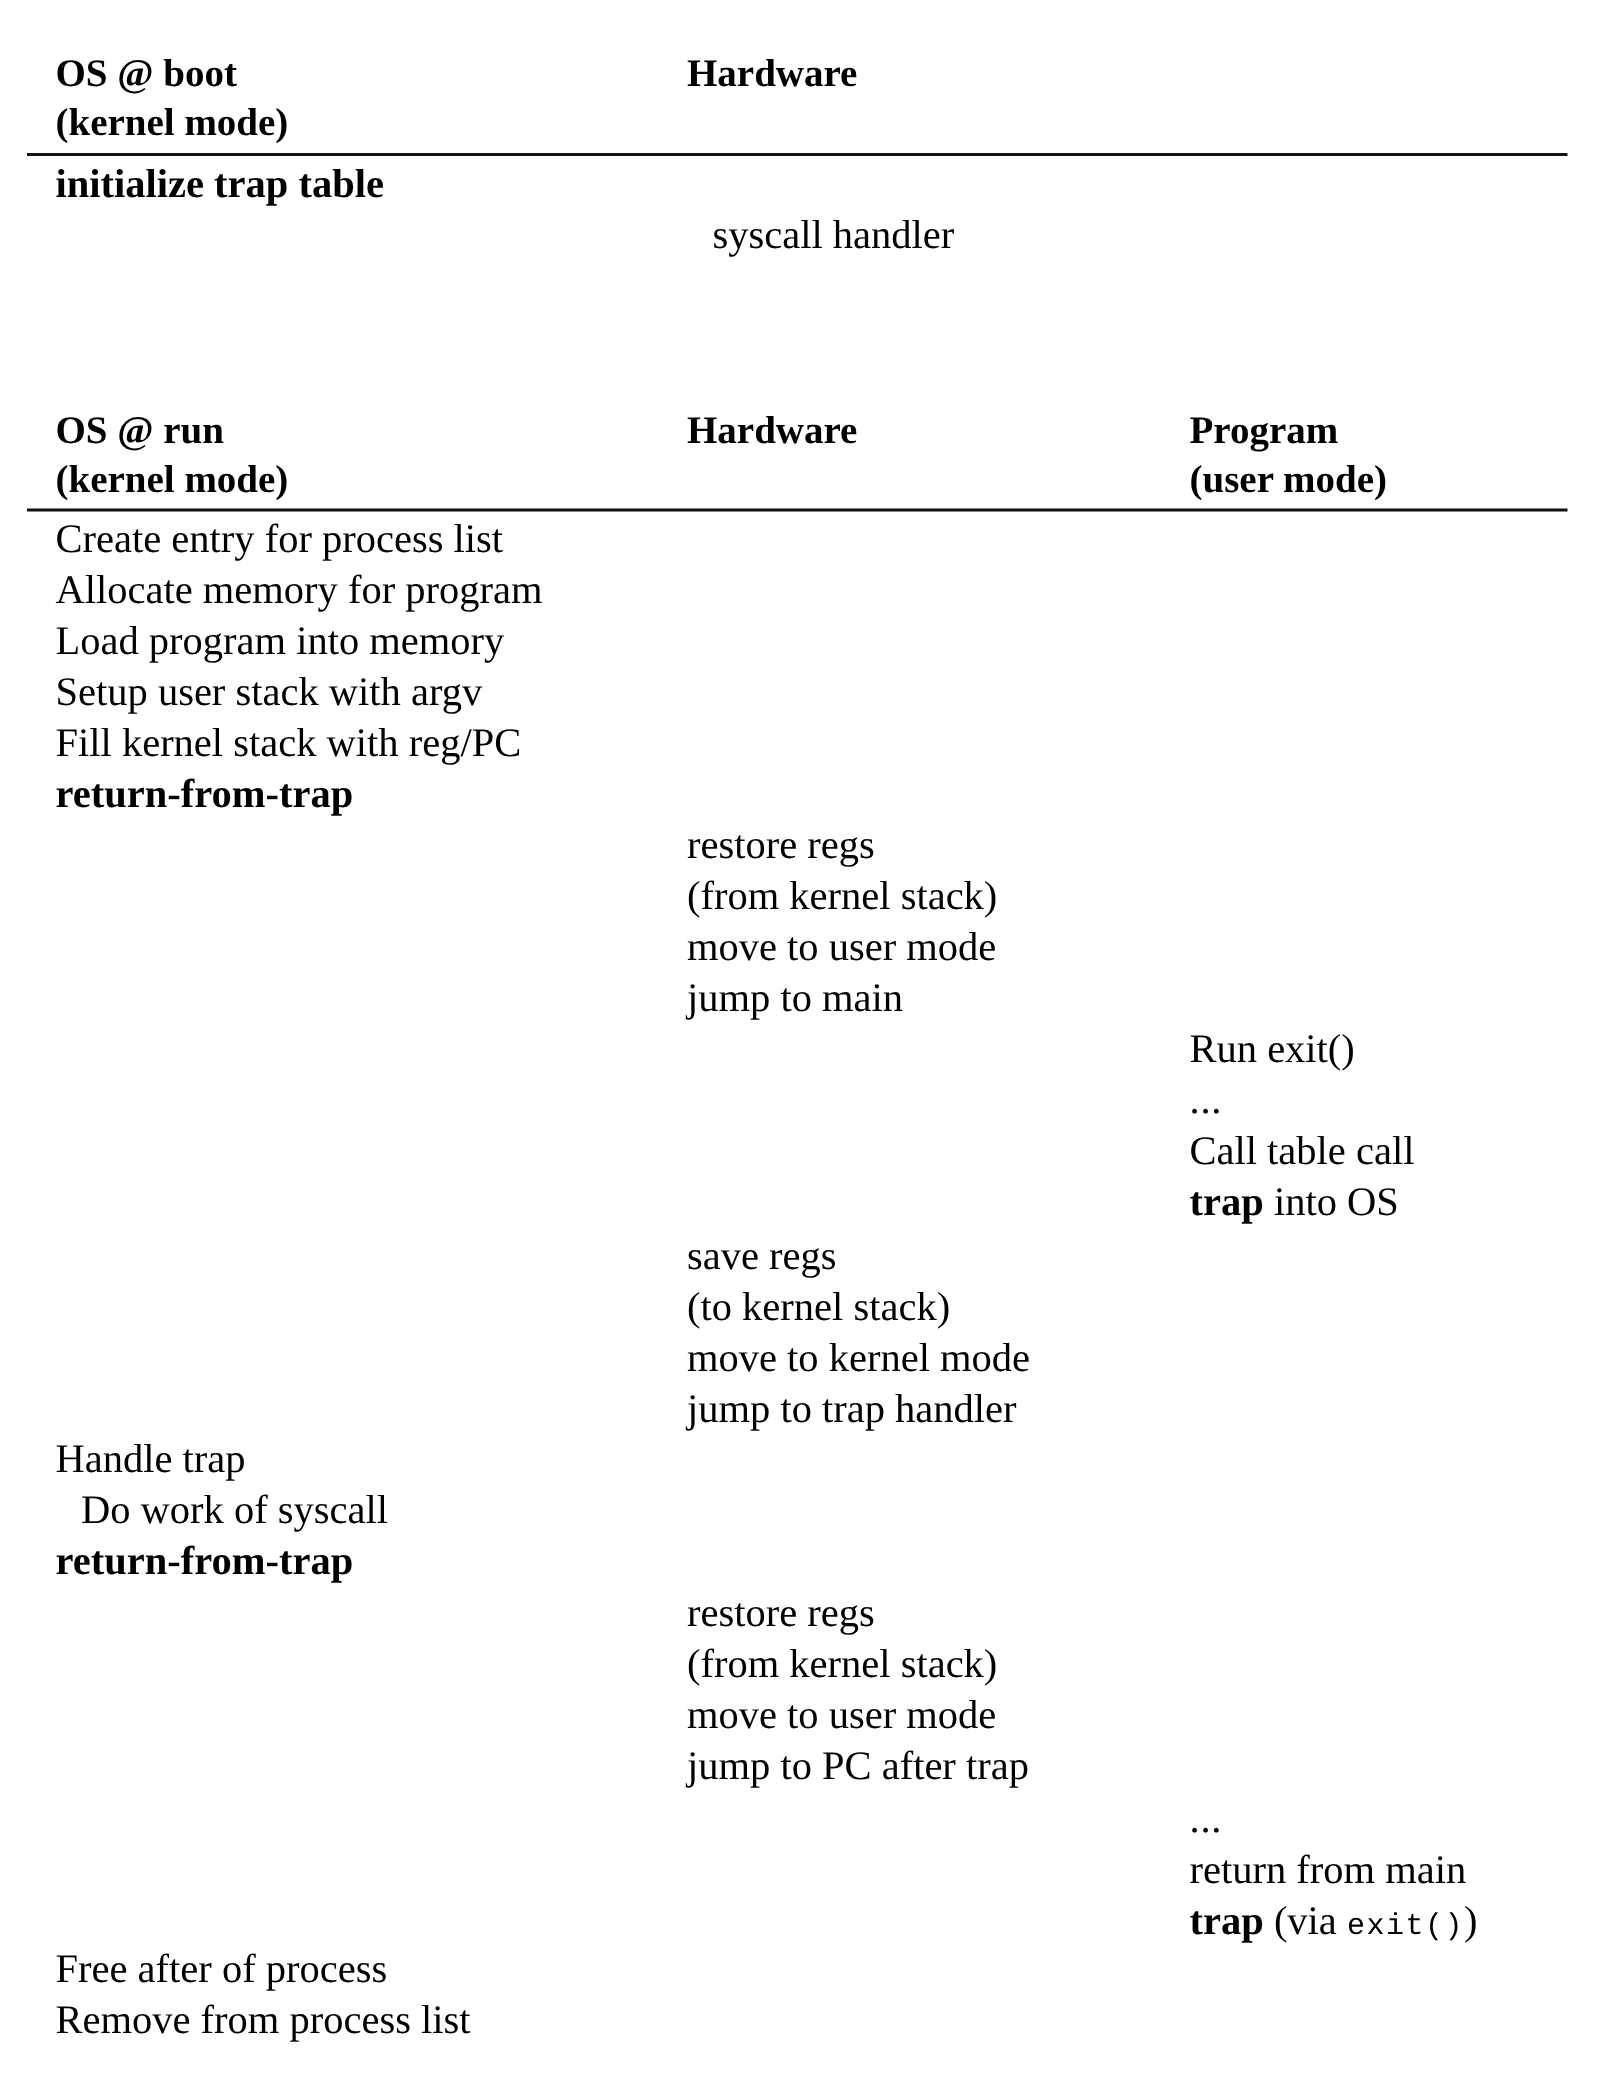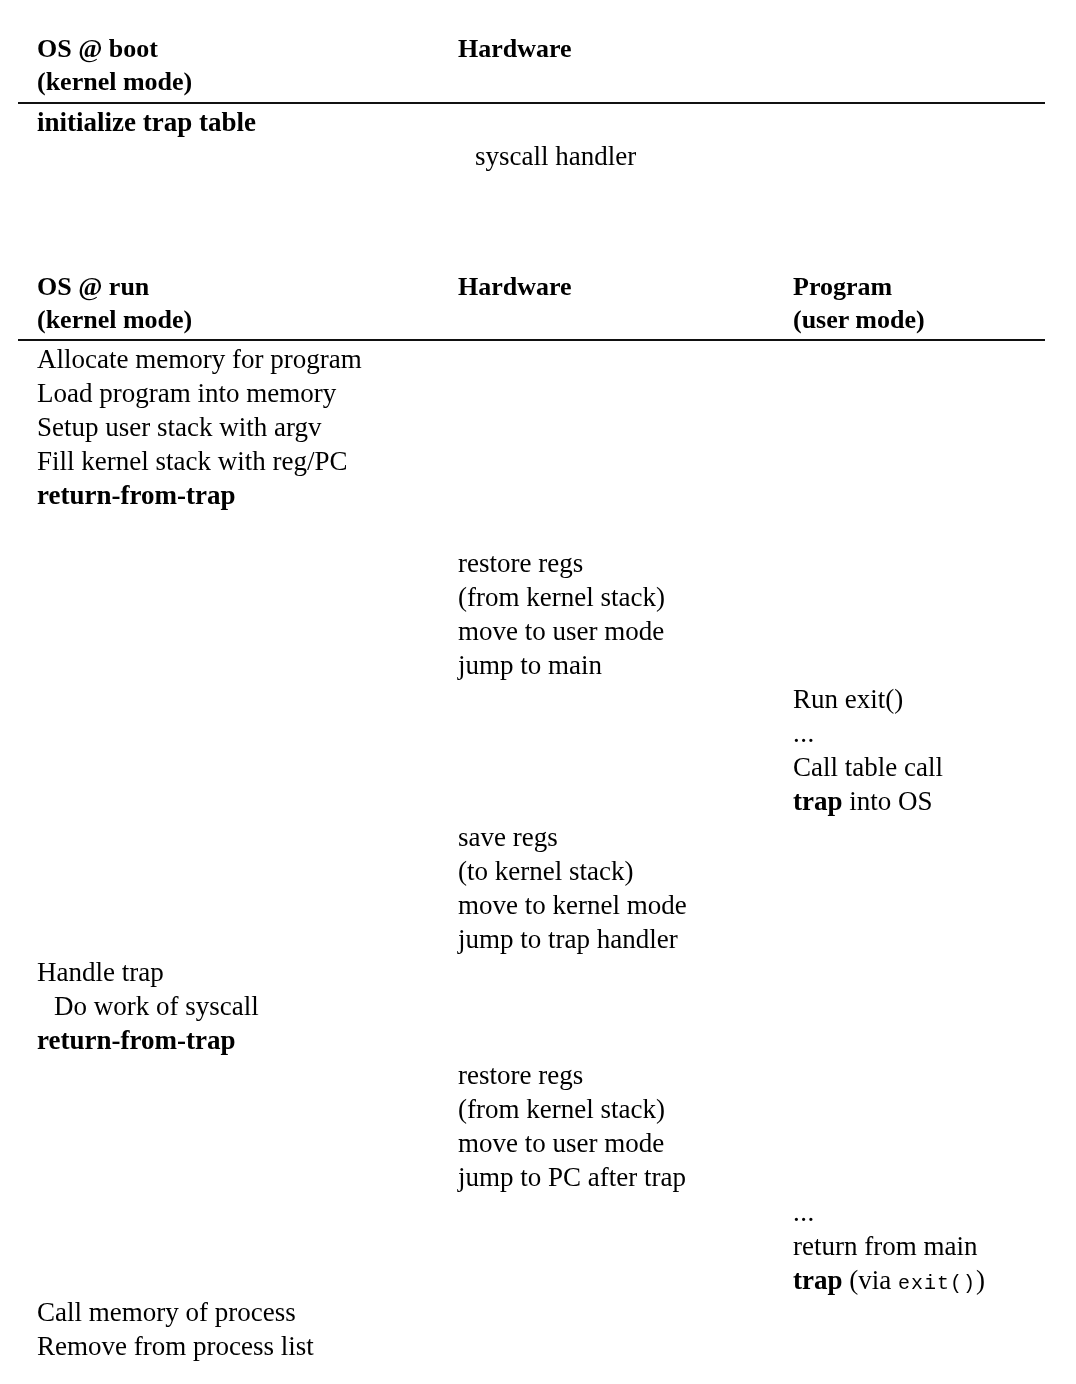--- a/index.html
+++ b/index.html
@@ -108,20 +108,21 @@
       </div>
       <div class="col-prog" style="top:0;">
         <div class="hdr">Program</div>
         <div class="hdr">(user mode)</div>
       </div>
     </div>
 
     <div class="rule" style="top:69px;"></div>
 
     <div class="col-os cell" style="top:72px;">
+      <div class="ln">Create entry for process list</div>
       <div class="ln">Allocate memory for program</div>
       <div class="ln">Load program into memory</div>
       <div class="ln">Setup user stack with argv</div>
       <div class="ln">Fill kernel stack with reg/PC</div>
       <div class="ln bold">return-from-trap</div>
     </div>
 
     <div class="col-hw cell" style="top:276px;">
       <div class="ln">restore regs</div>
       <div class="ln">(from kernel stack)</div>
@@ -156,19 +157,19 @@
       <div class="ln">jump to PC after trap</div>
     </div>
 
     <div class="col-prog cell" style="top:925px;">
       <div class="ln dots">...</div>
       <div class="ln">return from main</div>
       <div class="ln"><b class="kw">trap</b> (via <span class="mono">exit()</span>)</div>
     </div>
 
     <div class="col-os cell" style="top:1025px;">
-      <div class="ln">Call memory of process</div>
+      <div class="ln">Free after of process</div>
       <div class="ln">Remove from process list</div>
     </div>
 
   </div>
 
 </div>
 
 </body></html>

